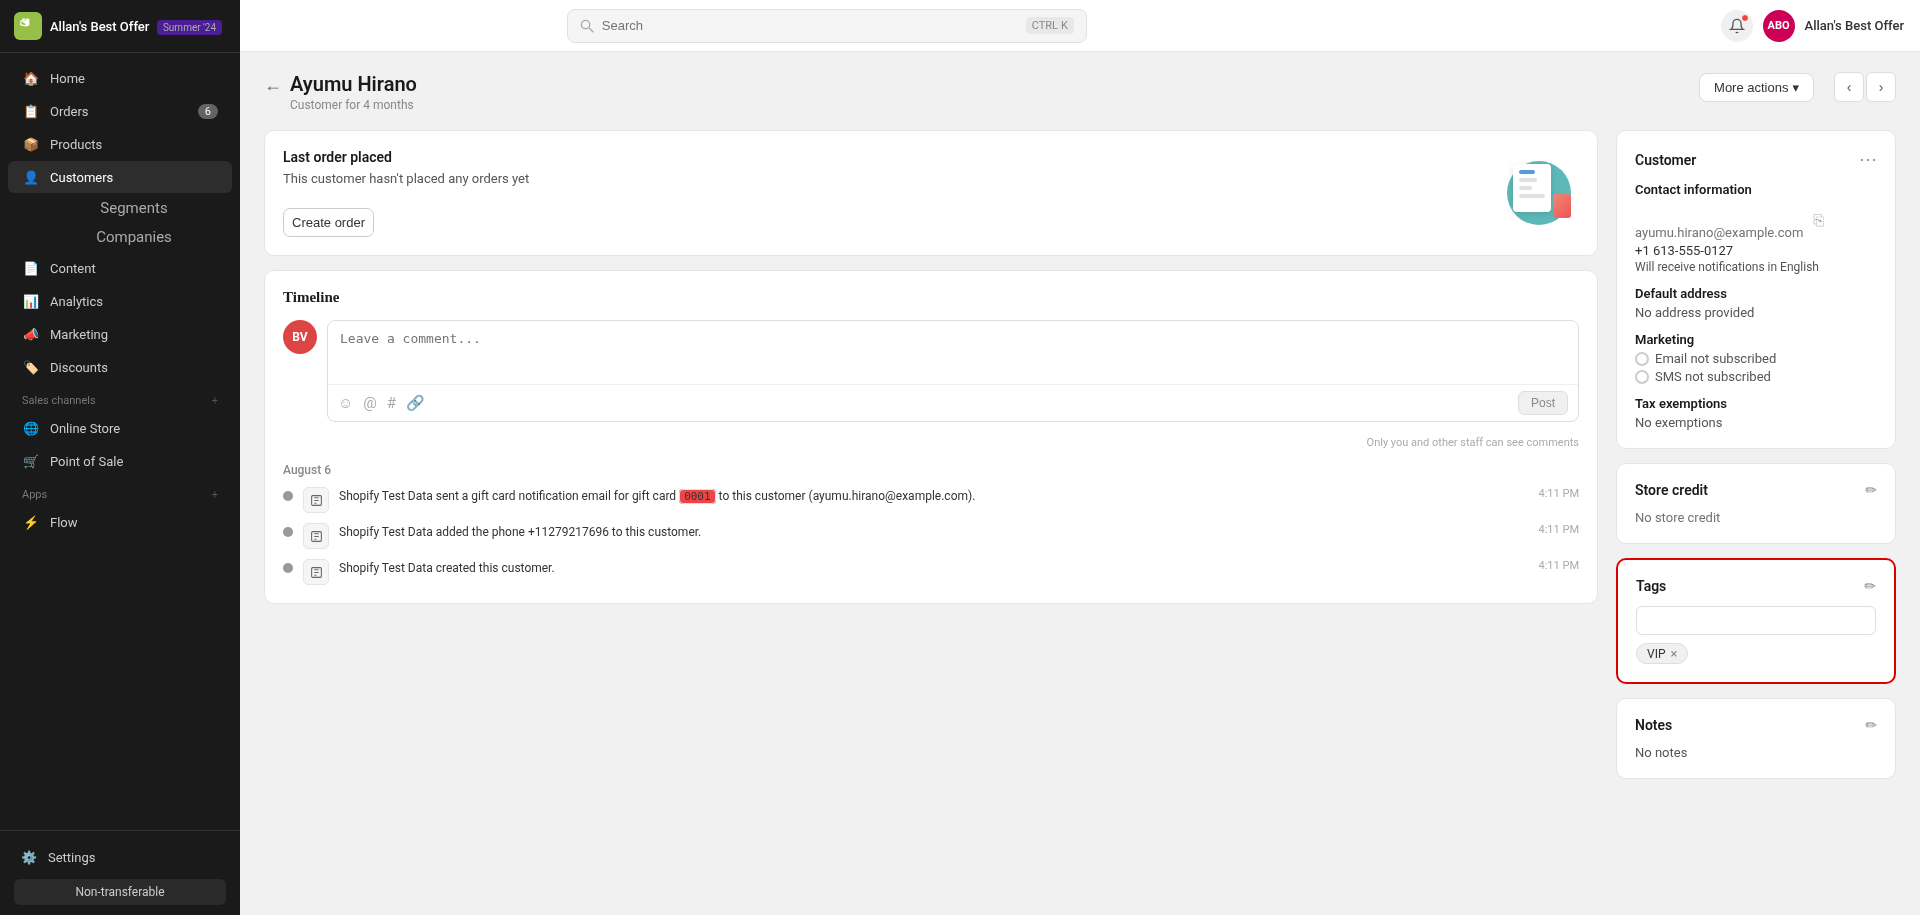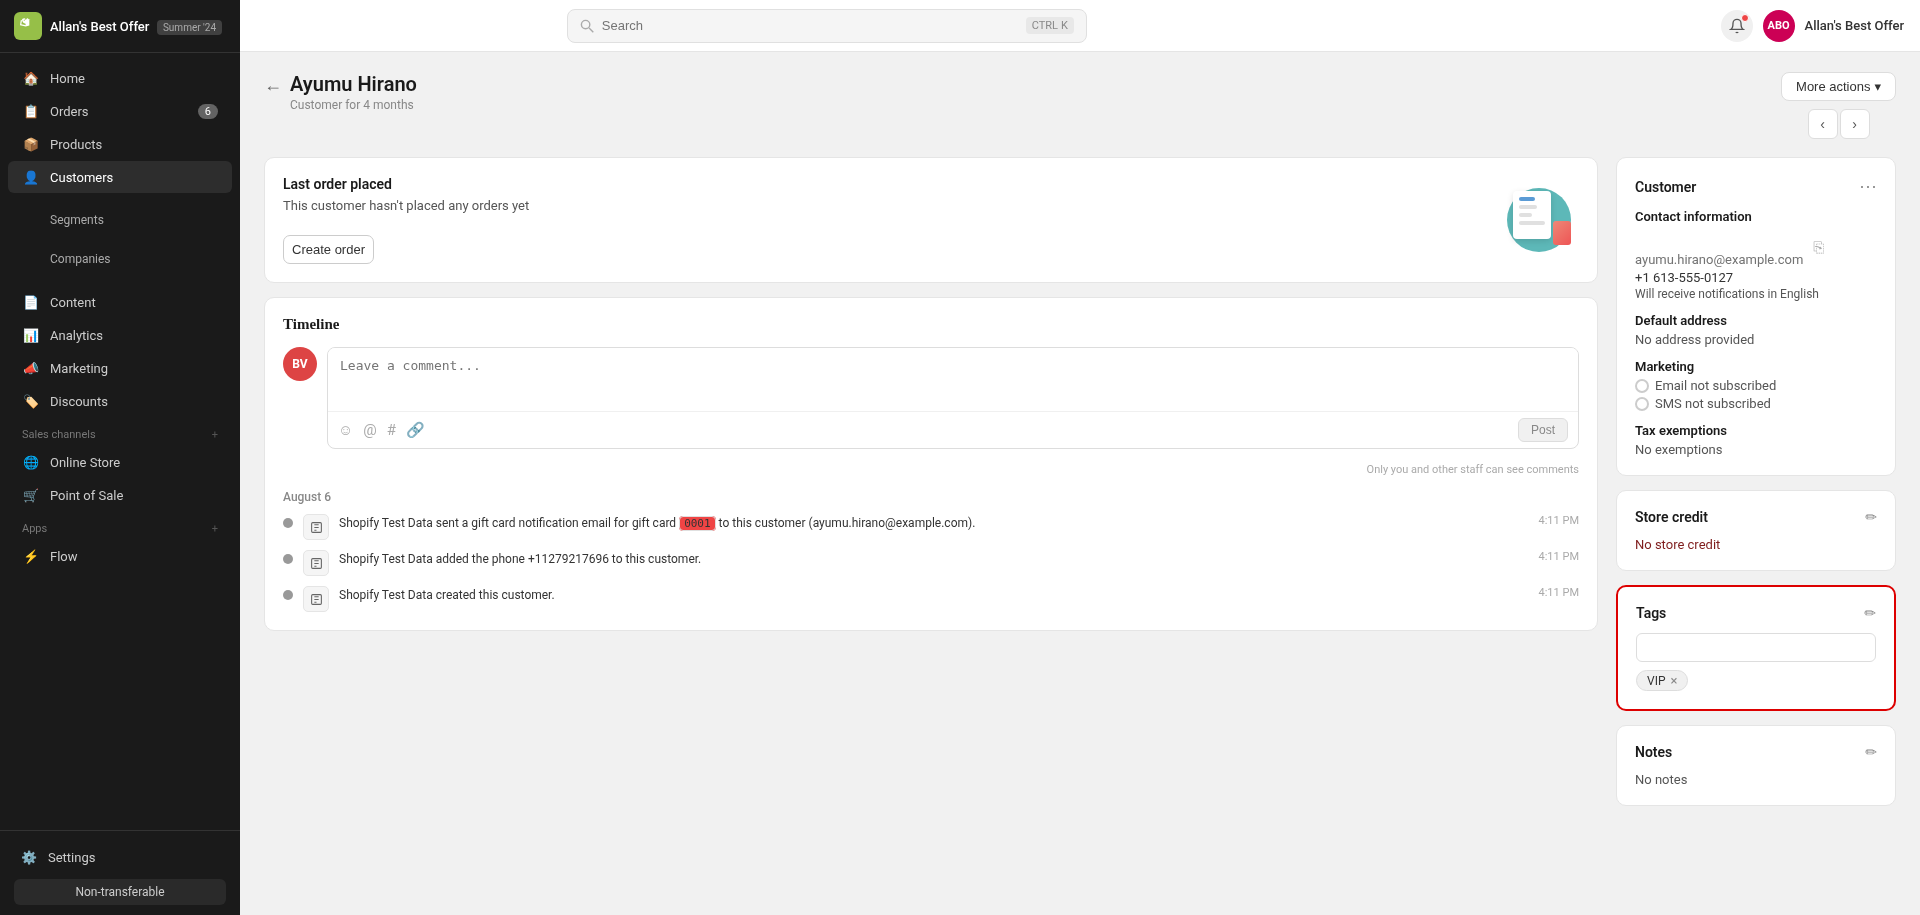--- a/index.html
+++ b/index.html
@@ -24,21 +24,21 @@
       border-bottom: 1px solid #333;
     }
     .shopify-logo {
       width: 28px; height: 28px;
       background: #96bf48;
       border-radius: 6px;
       display: flex; align-items: center; justify-content: center;
       color: white; font-weight: bold; font-size: 13px;
     }
     .store-name { color: #fff; font-size: 13px; font-weight: 500; }
-    .summer-badge { background: #404040; color: #aaa; font-size: 10px; padding: 2px 6px; border-radius: 4px; margin-left: 4px; }
+    .summer-badge { background: #4c1d95; color: #aaa; font-size: 10px; padding: 2px 6px; border-radius: 4px; margin-left: 4px; }
 
     .sidebar-nav { flex: 1; padding: 8px 0; }
     .nav-item {
       display: flex; align-items: center; gap: 10px;
       padding: 7px 14px;
       color: #ccc;
       cursor: pointer;
       border-radius: 6px;
       margin: 1px 8px;
       font-size: 13px;
@@ -52,22 +52,23 @@
       border-radius: 10px;
       padding: 1px 7px;
       font-size: 11px;
     }
     .nav-icon { width: 18px; height: 18px; display: flex; align-items: center; justify-content: center; flex-shrink: 0; }
     .nav-sub-item {
       padding: 5px 14px 5px 42px;
       color: #aaa;
       cursor: pointer;
       border-radius: 6px;
-      margin: 15px 8px;
-      font-size: 12px;
+      margin: 1px 8px;
+      font-size: 15px;
+      text-align: center;
     }
     .section-label {
       font-size: 11px;
       color: #777;
       padding: 10px 22px 4px;
       display: flex;
       align-items: center;
       justify-content: space-between;
     }
     .section-label .expand-icon { cursor: pointer; color: #555; }
@@ -185,21 +186,21 @@
     }
     .page-header-left { display: flex; align-items: flex-start; gap: 8px; }
     .back-btn {
       color: #666;
       cursor: pointer;
       font-size: 18px;
       margin-top: 2px;
     }
     .page-title { font-size: 20px; font-weight: 600; color: #1a1a1a; }
     .page-subtitle { font-size: 12px; color: #888; margin-top: 2px; }
-    .header-actions { display: flex; align-items: center; gap: 8px; flex-direction: column; }
+    .header-actions { display: flex; align-items: center; gap: 20px; }
     .more-actions-btn {
       background: #fff;
       border: 1px solid #ddd;
       border-radius: 8px;
       padding: 6px 14px;
       font-size: 13px;
       cursor: pointer;
       display: flex; align-items: center; gap: 4px;
       color: #333;
     }
@@ -405,21 +406,21 @@
       border: 1px solid #ddd;
       border-radius: 12px;
       padding: 2px 10px 2px 10px;
       font-size: 12px;
       color: #333;
       display: flex; align-items: center; gap: 5px;
     }
     .tag-remove { color: #888; cursor: pointer; font-size: 13px; }
 
     
-    .store-credit-val { font-size: 13px; color: #7f1d1d; }
+    .store-credit-val { font-size: 13px; color: #737373; }
 
     
     .notes-val { font-size: 13px; color: #555; }
 
     
     svg { display: inline-block; vertical-align: middle; }
   </style>
 </head>
 <body>
 

